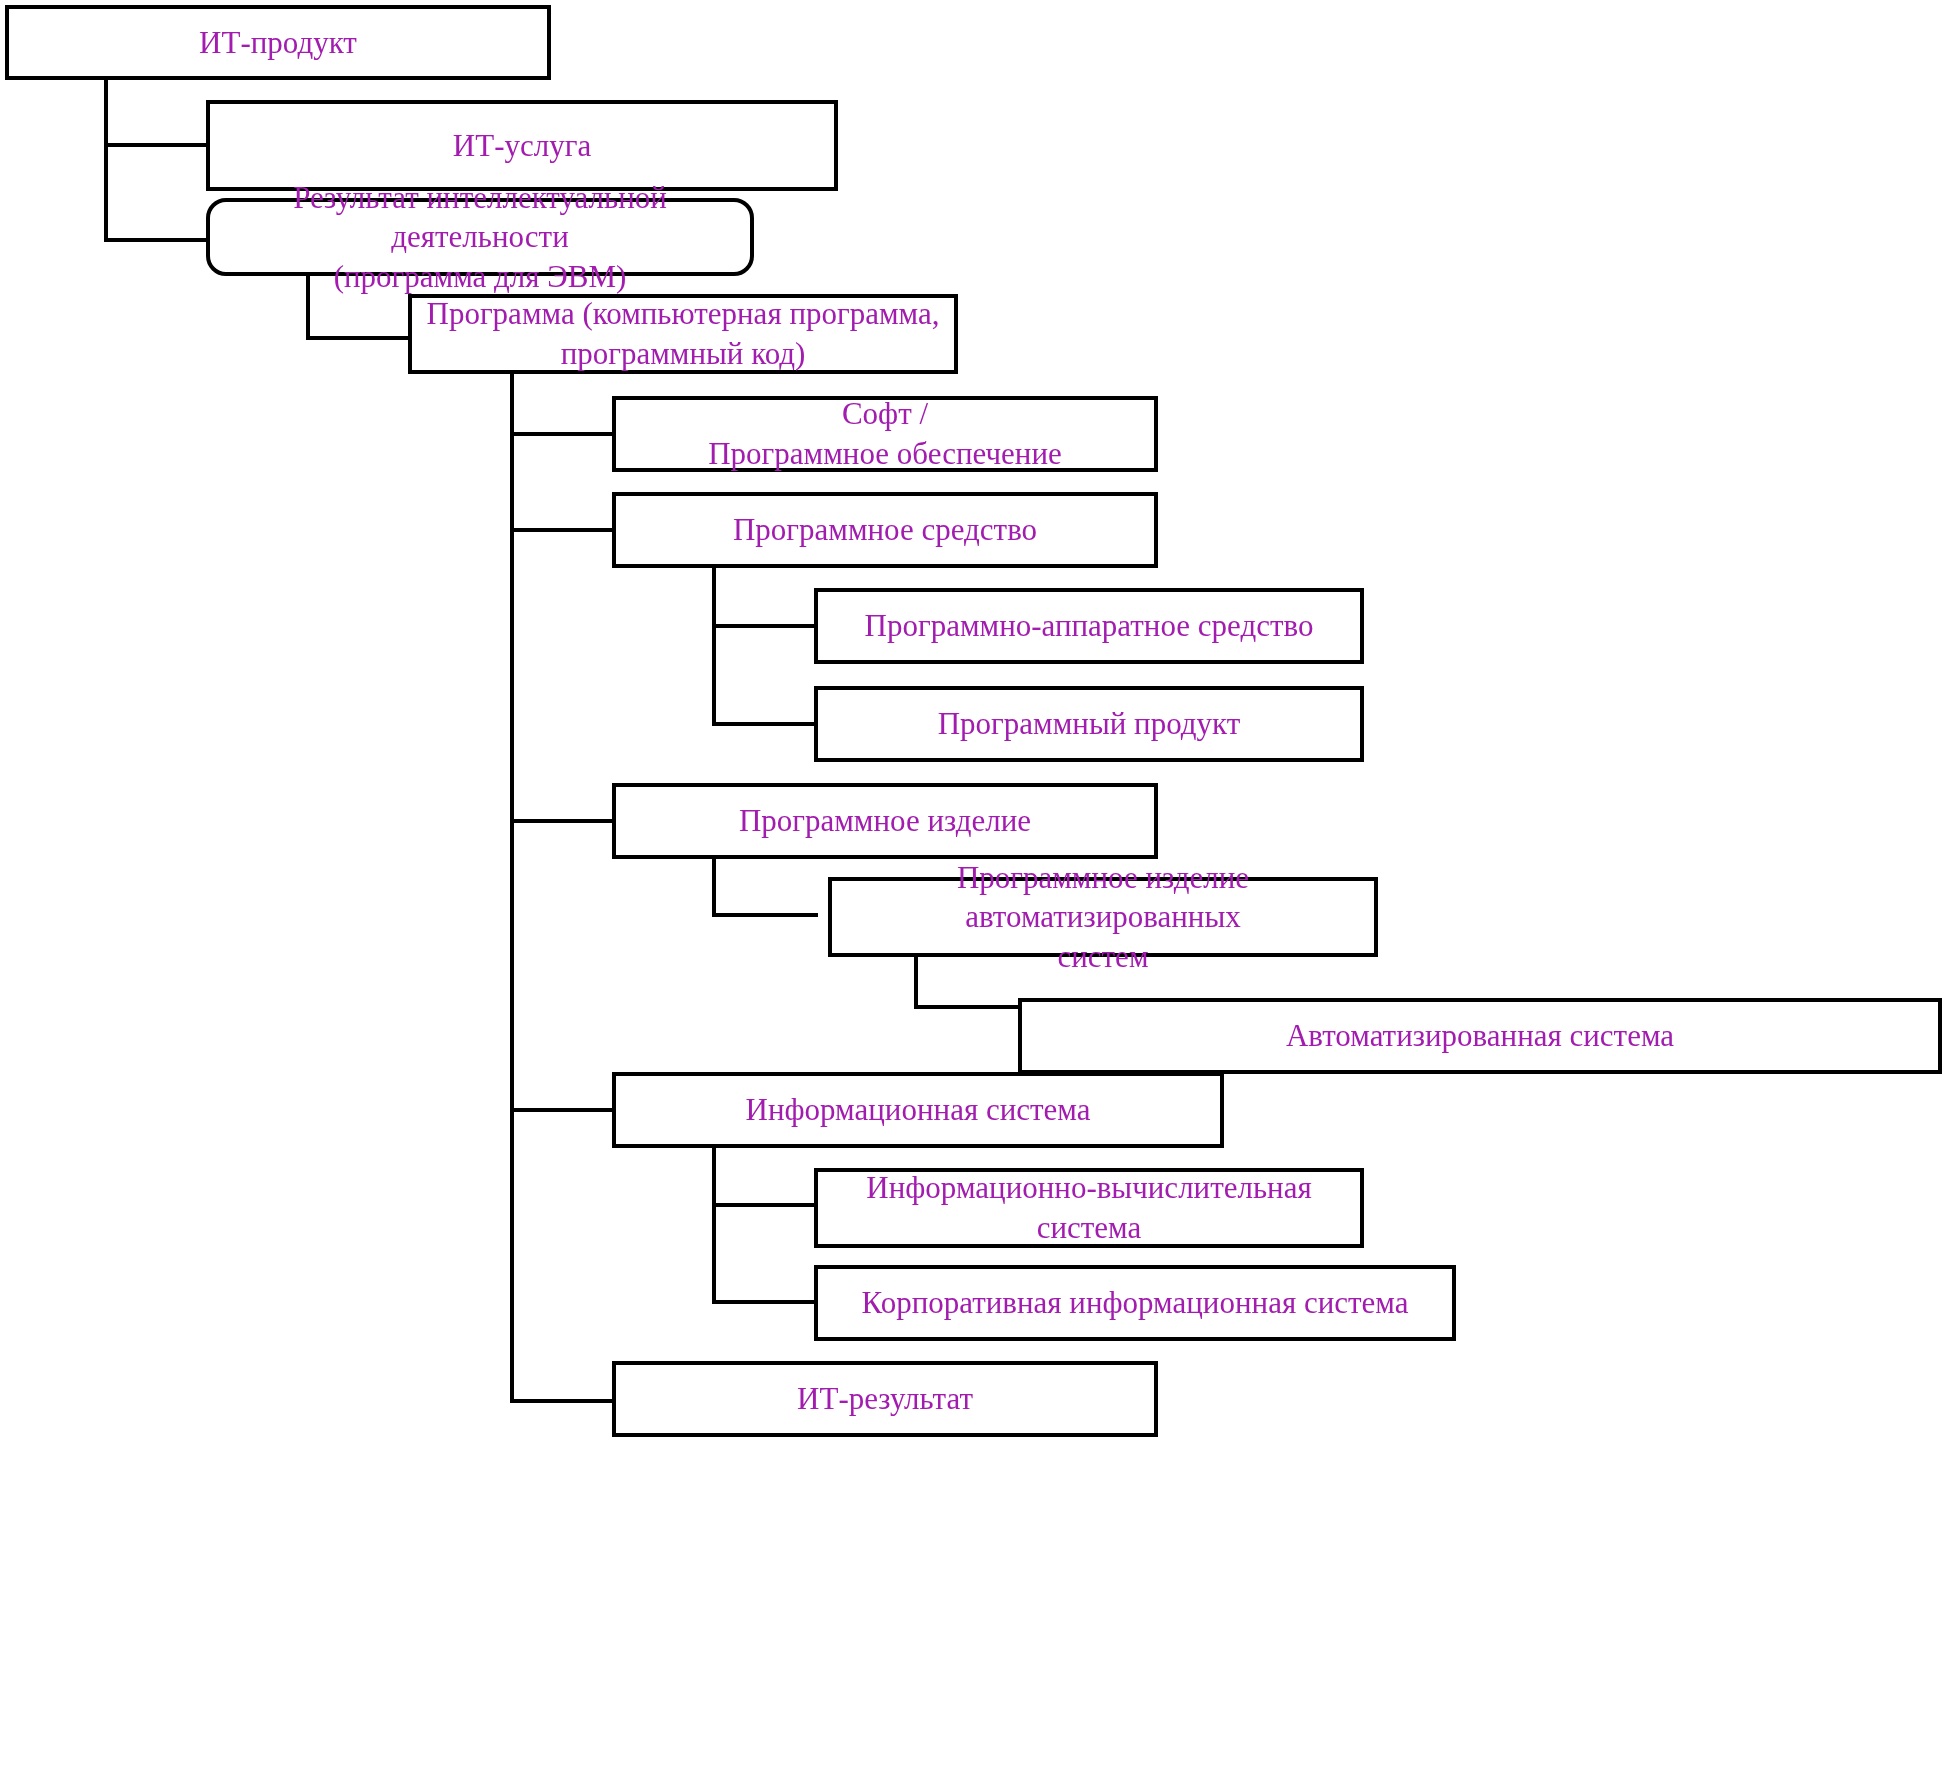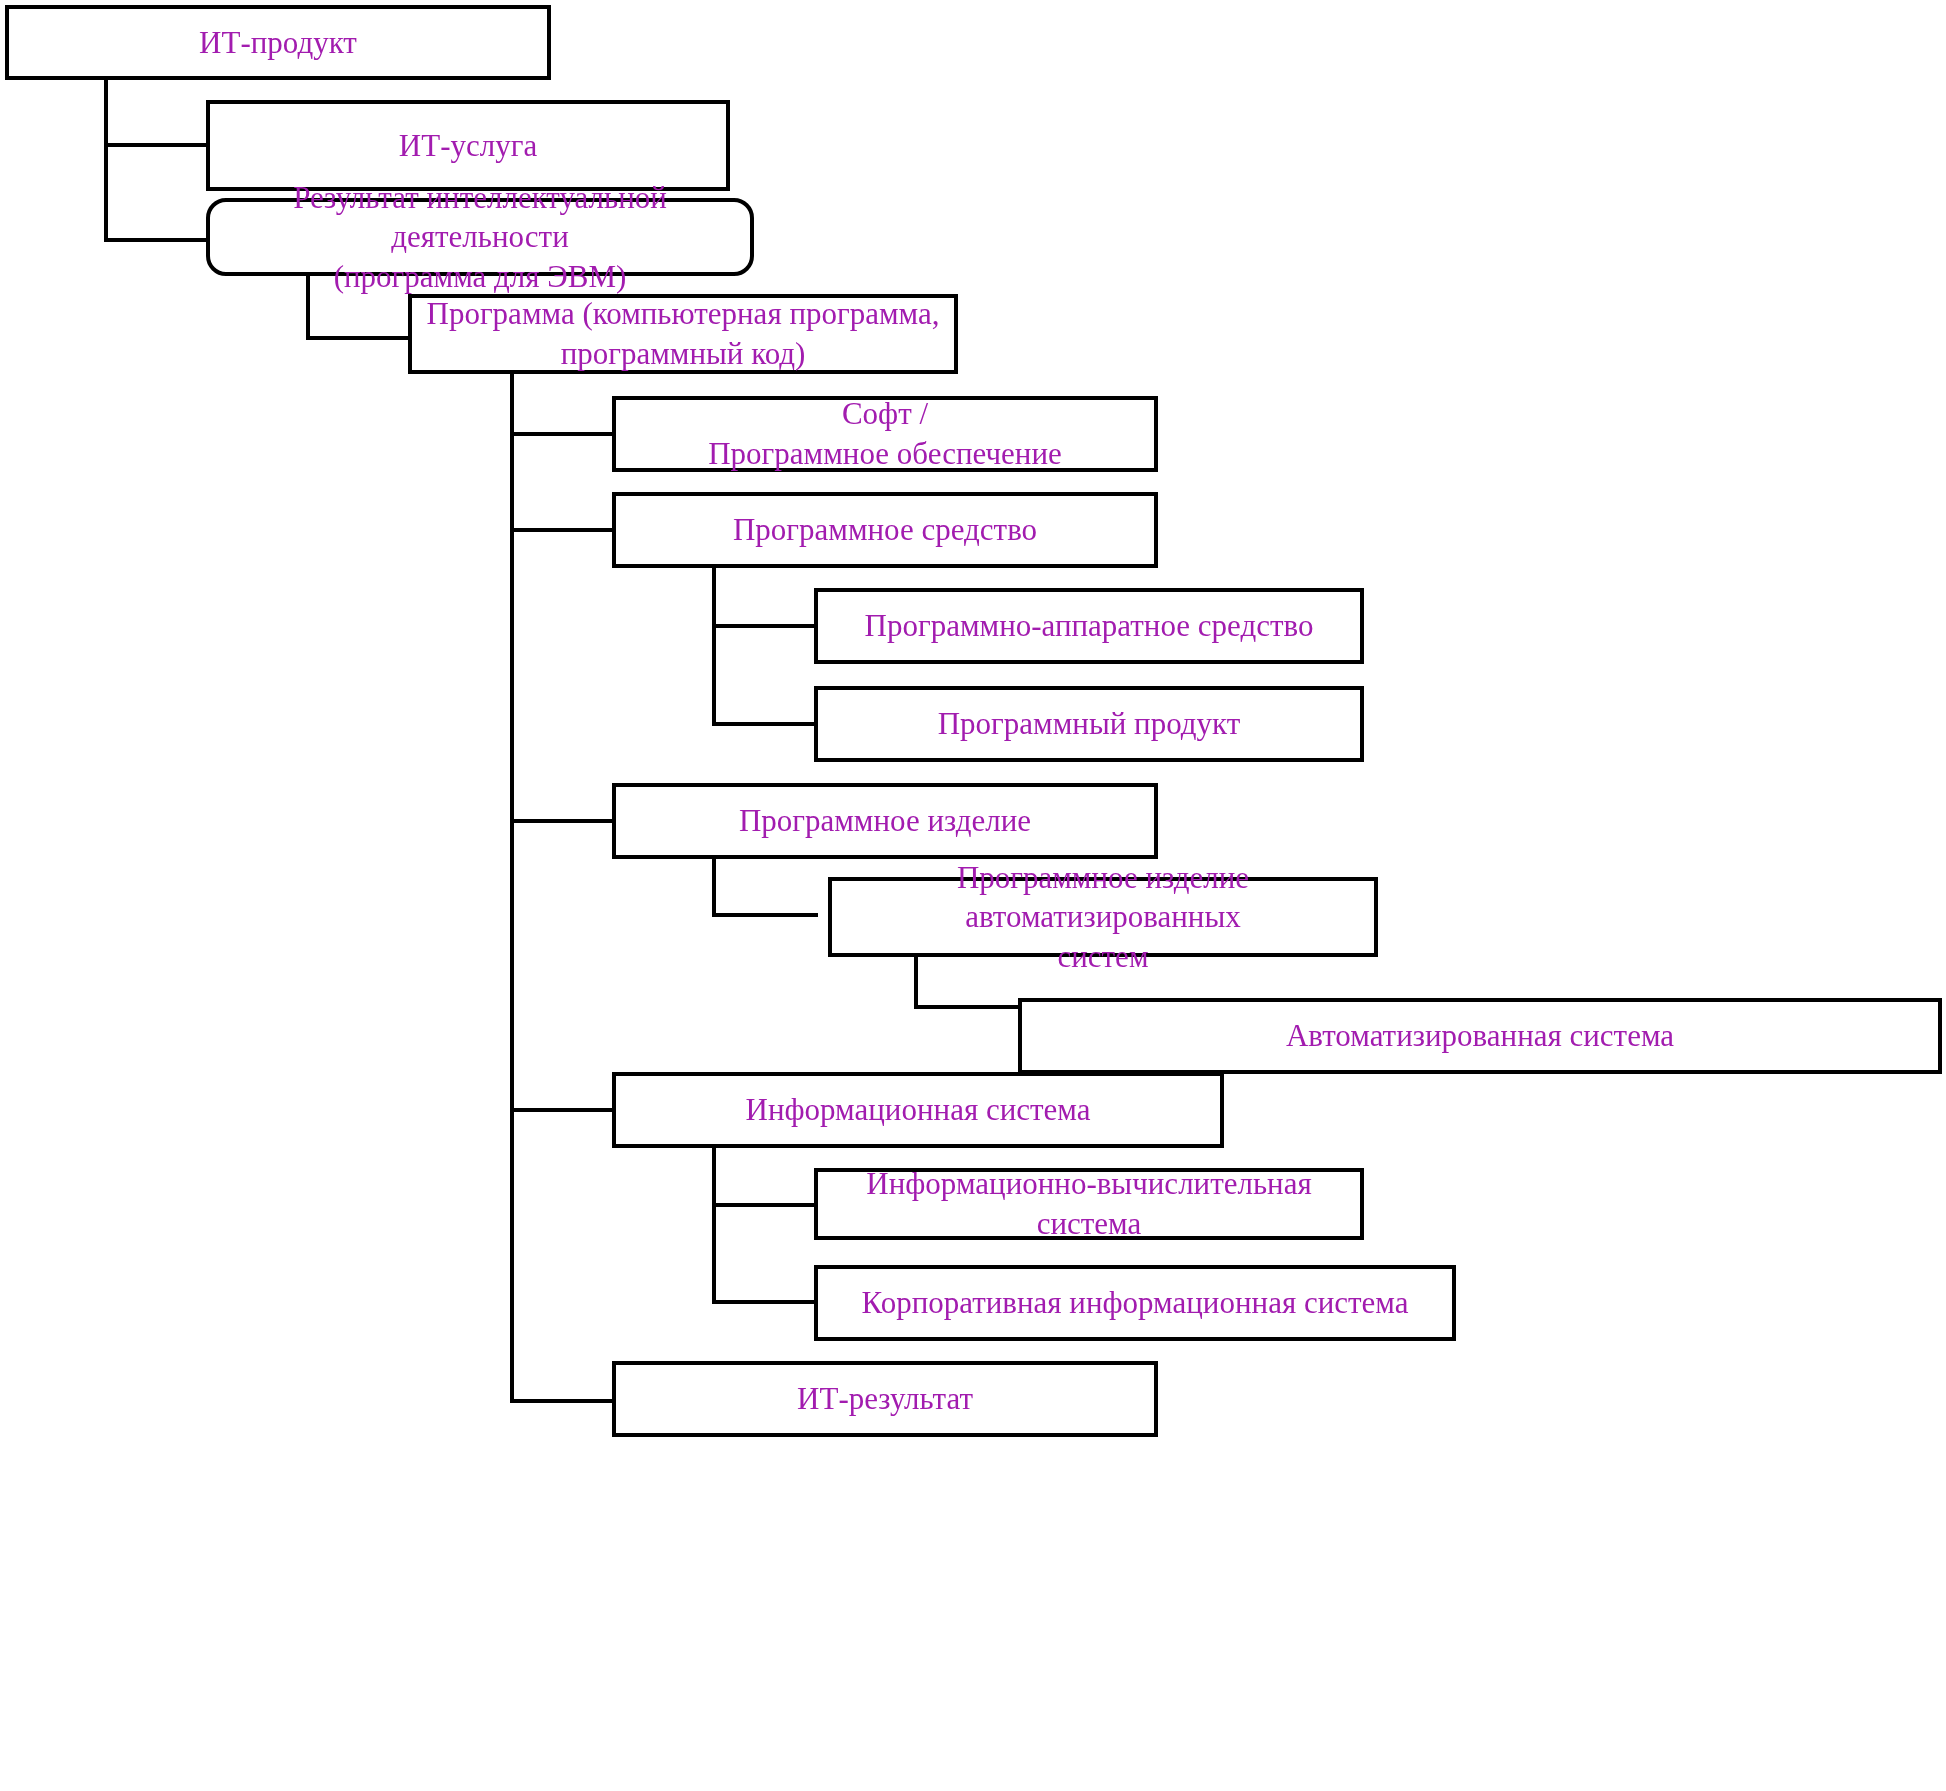--- a/index.html
+++ b/index.html
@@ -72,21 +72,21 @@
   <div class="conn h" style="left:914px; top:1005px; width:108px;"></div>
 
   <div class="conn v" style="left:712px; top:1144px; height:160px;"></div>
   <div class="conn h" style="left:712px; top:1203px; width:106px;"></div>
   <div class="conn h" style="left:712px; top:1300px; width:106px;"></div>
 
   <div class="node" style="left:5px; top:5px; width:546px; height:75px;">
     <span class="label">ИТ-продукт</span>
   </div>
 
-  <div class="node" style="left:206px; top:100px; width:524px; height:91px;">
+  <div class="node" style="left:206px; top:100px; width:632px; height:91px;">
     <span class="label">ИТ-услуга</span>
   </div>
 
   <div class="node" style="left:206px; top:198px; width:548px; height:78px;border-radius:20px;">
     <span class="label">Результат интеллектуальной деятельности
 (программа для ЭВМ)</span>
   </div>
 
   <div class="node" style="left:408px; top:294px; width:550px; height:80px;">
     <span class="label">Программа (компьютерная программа,
@@ -120,21 +120,21 @@
   </div>
 
   <div class="node" style="left:1018px; top:998px; width:924px; height:76px;">
     <span class="label">Автоматизированная система</span>
   </div>
 
   <div class="node" style="left:612px; top:1072px; width:612px; height:76px;">
     <span class="label">Информационная система</span>
   </div>
 
-  <div class="node" style="left:814px; top:1168px; width:550px; height:72px;justify-content:center;">
+  <div class="node" style="left:814px; top:1168px; width:550px; height:80px;justify-content:center;">
     <span class="label">Информационно-вычислительная система</span>
   </div>
 
   <div class="node" style="left:814px; top:1265px; width:642px; height:76px;">
     <span class="label">Корпоративная информационная система</span>
   </div>
 
   <div class="node" style="left:612px; top:1361px; width:546px; height:76px;">
     <span class="label">ИТ-результат</span>
   </div>

